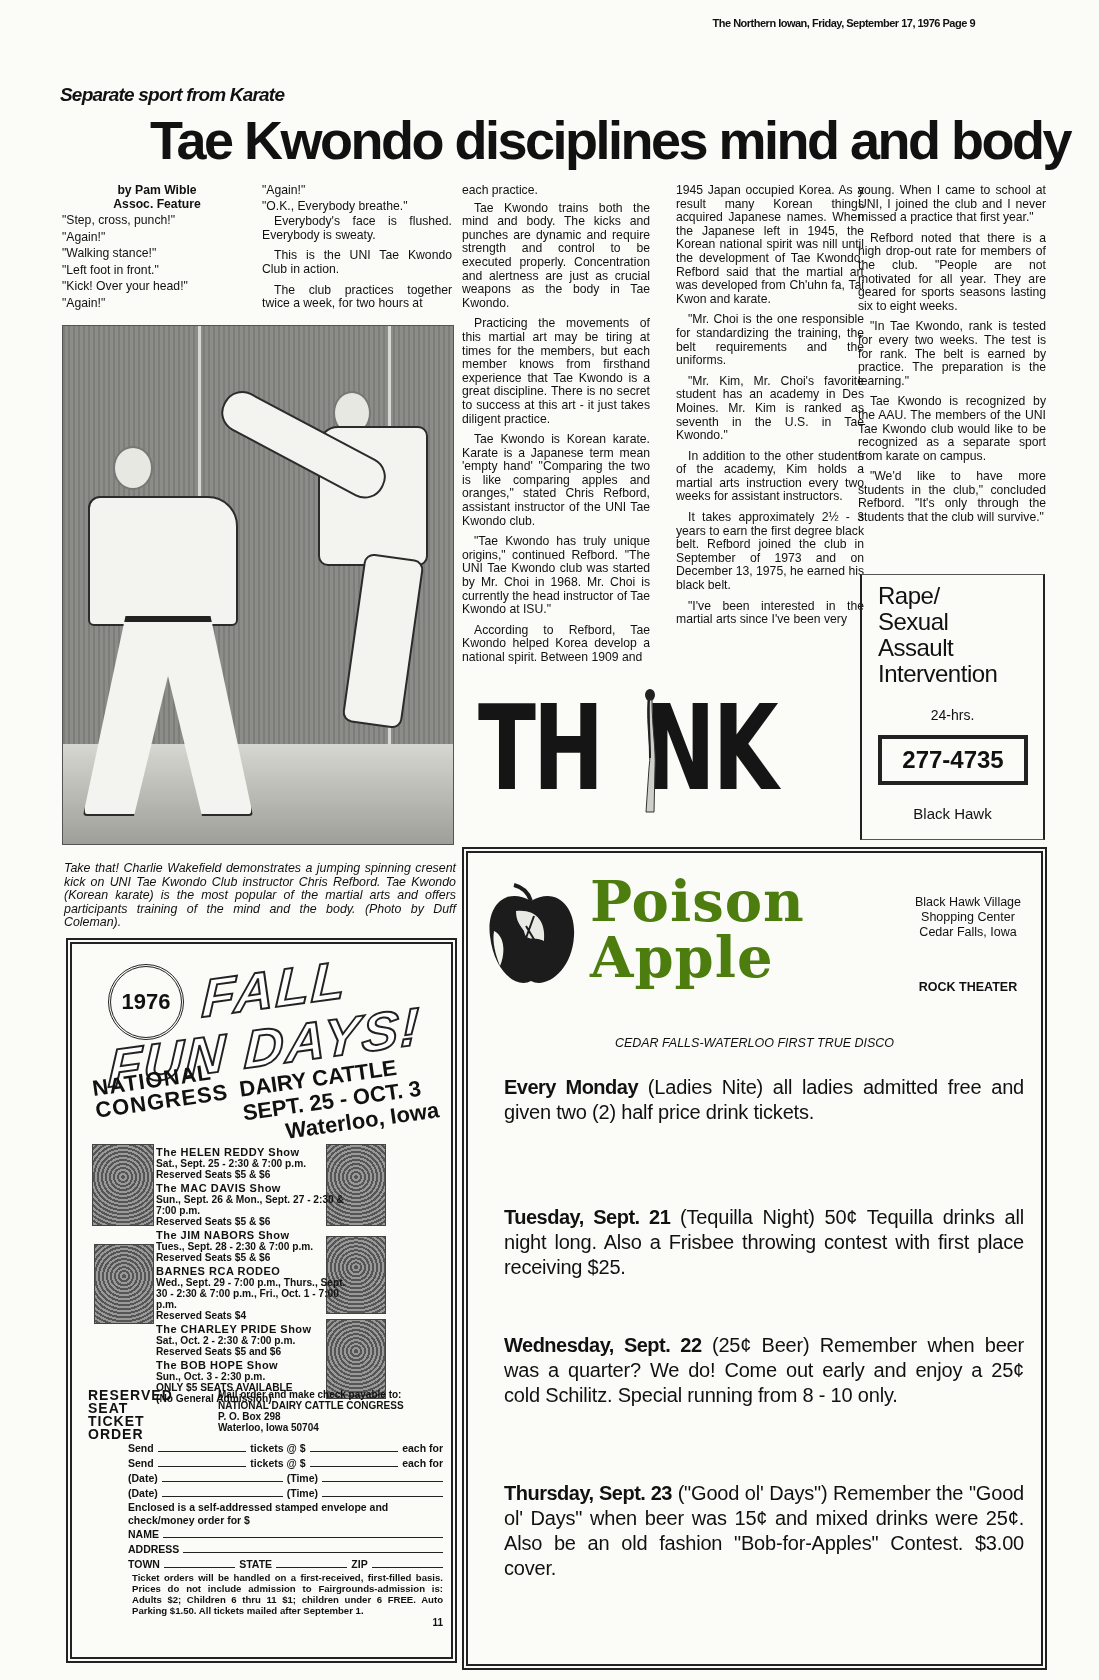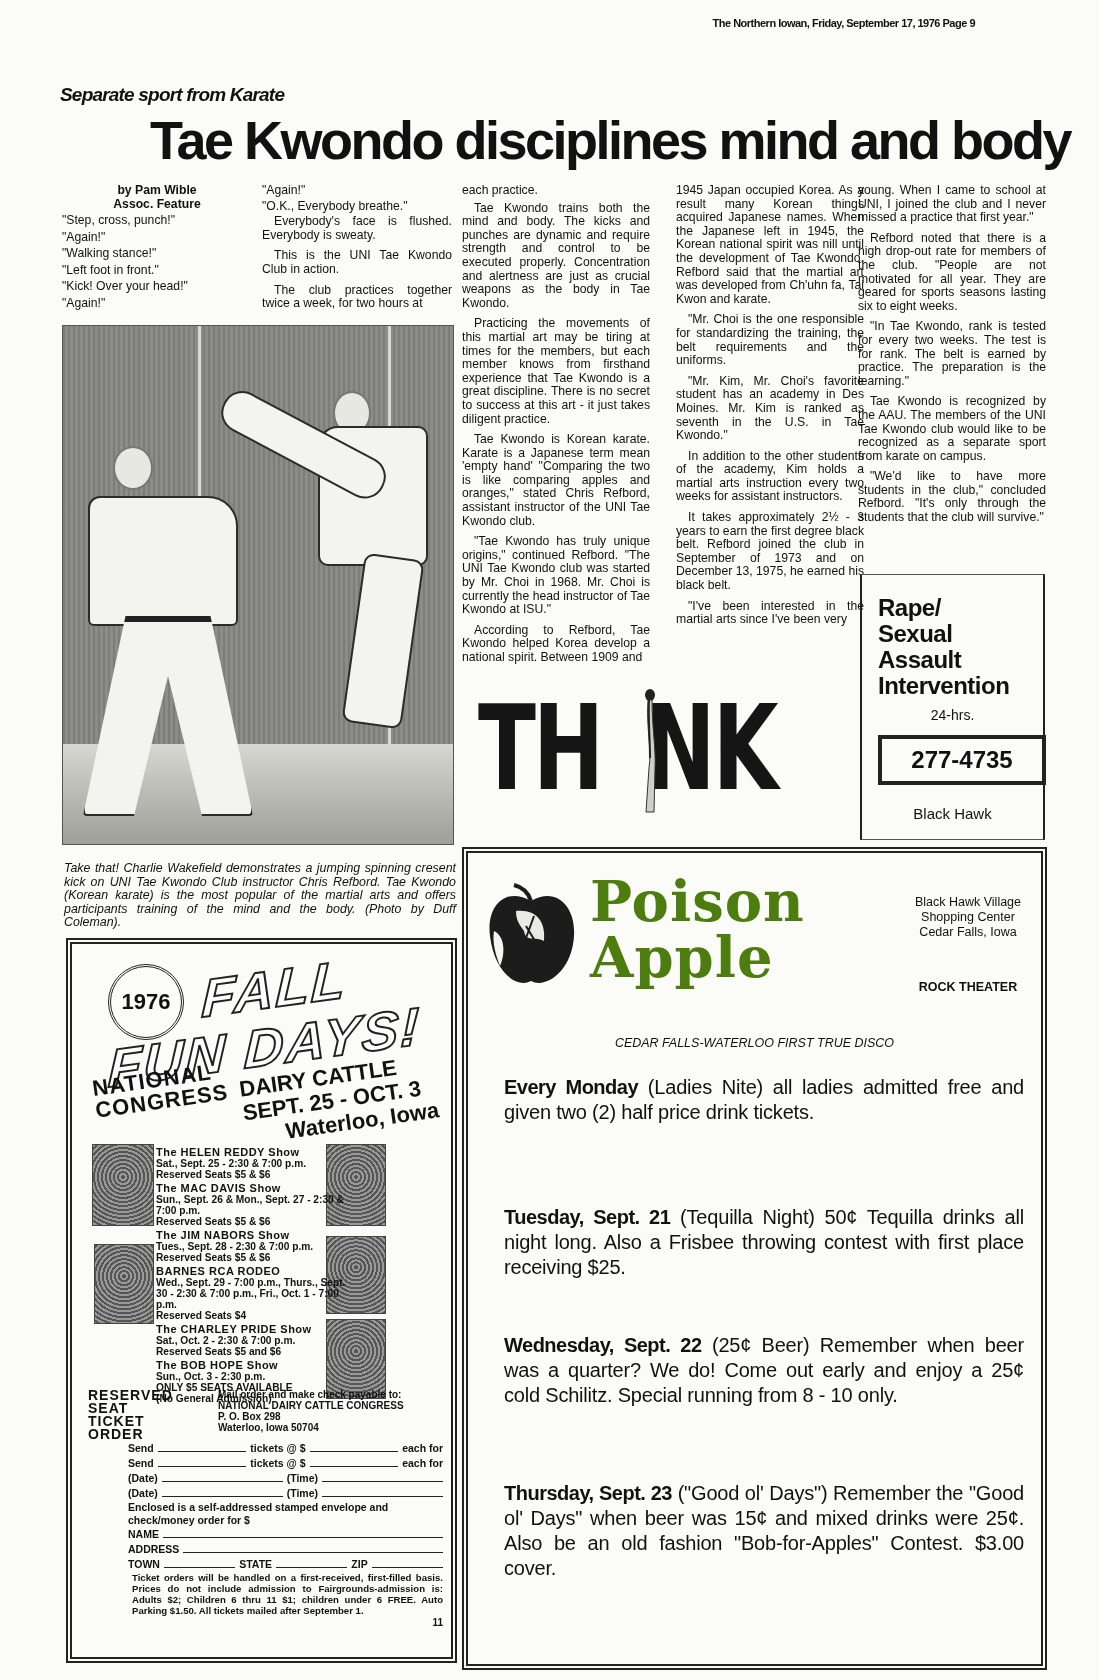--- a/index.html
+++ b/index.html
@@ -20,23 +20,23 @@
   .photo .wall { position: absolute; inset: 0;
      background: repeating-linear-gradient(90deg, #7b7b77 0 2px, #8c8c88 2px 5px); opacity: .9; }
   .photo .vline { position: absolute; top: 0; bottom: 0; width: 3px; background: #d8d8d4; }
   .photo .floor { position: absolute; left: 0; right: 0; bottom: 0; height: 100px; background: linear-gradient(#d7d7d2, #9f9f9a); }
   .figure { position: absolute; background: #f3f3ef; border: 2px solid #2b2b2b; }
   .caption { top: 862px; left: 64px; width: 392px; font-size: 12.4px; font-style: italic; line-height: 13.6px; text-align: justify; }
   .think { top: 688px; left: 478px; font-size: 118px; font-weight: bold; letter-spacing: -4px; line-height: 120px;
            font-family: "DejaVu Sans", sans-serif; transform: scaleX(0.72); transform-origin: left top; color: #151515; }
   .match { top: 688px; left: 640px; width: 20px; height: 128px; }
   .rape-ad { top: 574px; left: 860px; width: 185px; height: 266px; border-left: 2px solid #222; border-right: 2px solid #222; border-top: 1px solid #555; border-bottom: 1px solid #555; }
-  .rape-title { position: absolute; left: 16px; top: 20px; font-size: 24px; font-weight: bold; line-height: 26px; letter-spacing: -0.5px; }
+  .rape-title { position: absolute; left: 16px; top: 8px; font-size: 24px; font-weight: normal; line-height: 26px; letter-spacing: -0.5px; }
   .rape-hours { position: absolute; left: 0; right: 0; top: 132px; text-align: center; font-size: 14px; }
-  .rape-phone { position: absolute; left: 16px; top: 160px; width: 168px; height: 50px; border: 4px solid #222; text-align: center;
+  .rape-phone { position: absolute; left: 16px; top: 160px; width: 150px; height: 50px; border: 4px solid #222; text-align: center;
                 font-size: 24px; font-weight: bold; line-height: 42px; }
   .rape-org { position: absolute; left: 0; right: 0; top: 230px; text-align: center; font-size: 15px; }
   .poison-ad { top: 847px; left: 462px; width: 585px; height: 823px; border: 6px double #222; }
   .poison-apple-icon { position: absolute; left: 18px; top: 28px; width: 90px; height: 110px; }
   .poison-name { position: absolute; left: 122px; top: 20px; font-family: "DejaVu Serif", serif; font-weight: bold; font-size: 56px; line-height: 56px; letter-spacing: 1px; color: #4d7c0f; }
   .poison-addr { position: absolute; left: 440px; top: 42px; width: 120px; text-align: center; font-size: 12.5px; line-height: 15px; }
   .poison-rock { position: absolute; left: 440px; top: 127px; width: 120px; text-align: center; font-size: 12.5px; font-weight: bold; }
   .poison-tag { position: absolute; left: 0; right: 0; top: 183px; text-align: center; font-size: 12.5px; font-style: italic; }
   .promo { position: absolute; left: 36px; width: 520px; font-size: 20px; line-height: 25px; text-align: justify; letter-spacing: -0.2px; }
   .promo b { font-weight: bold; letter-spacing: -0.5px; }

